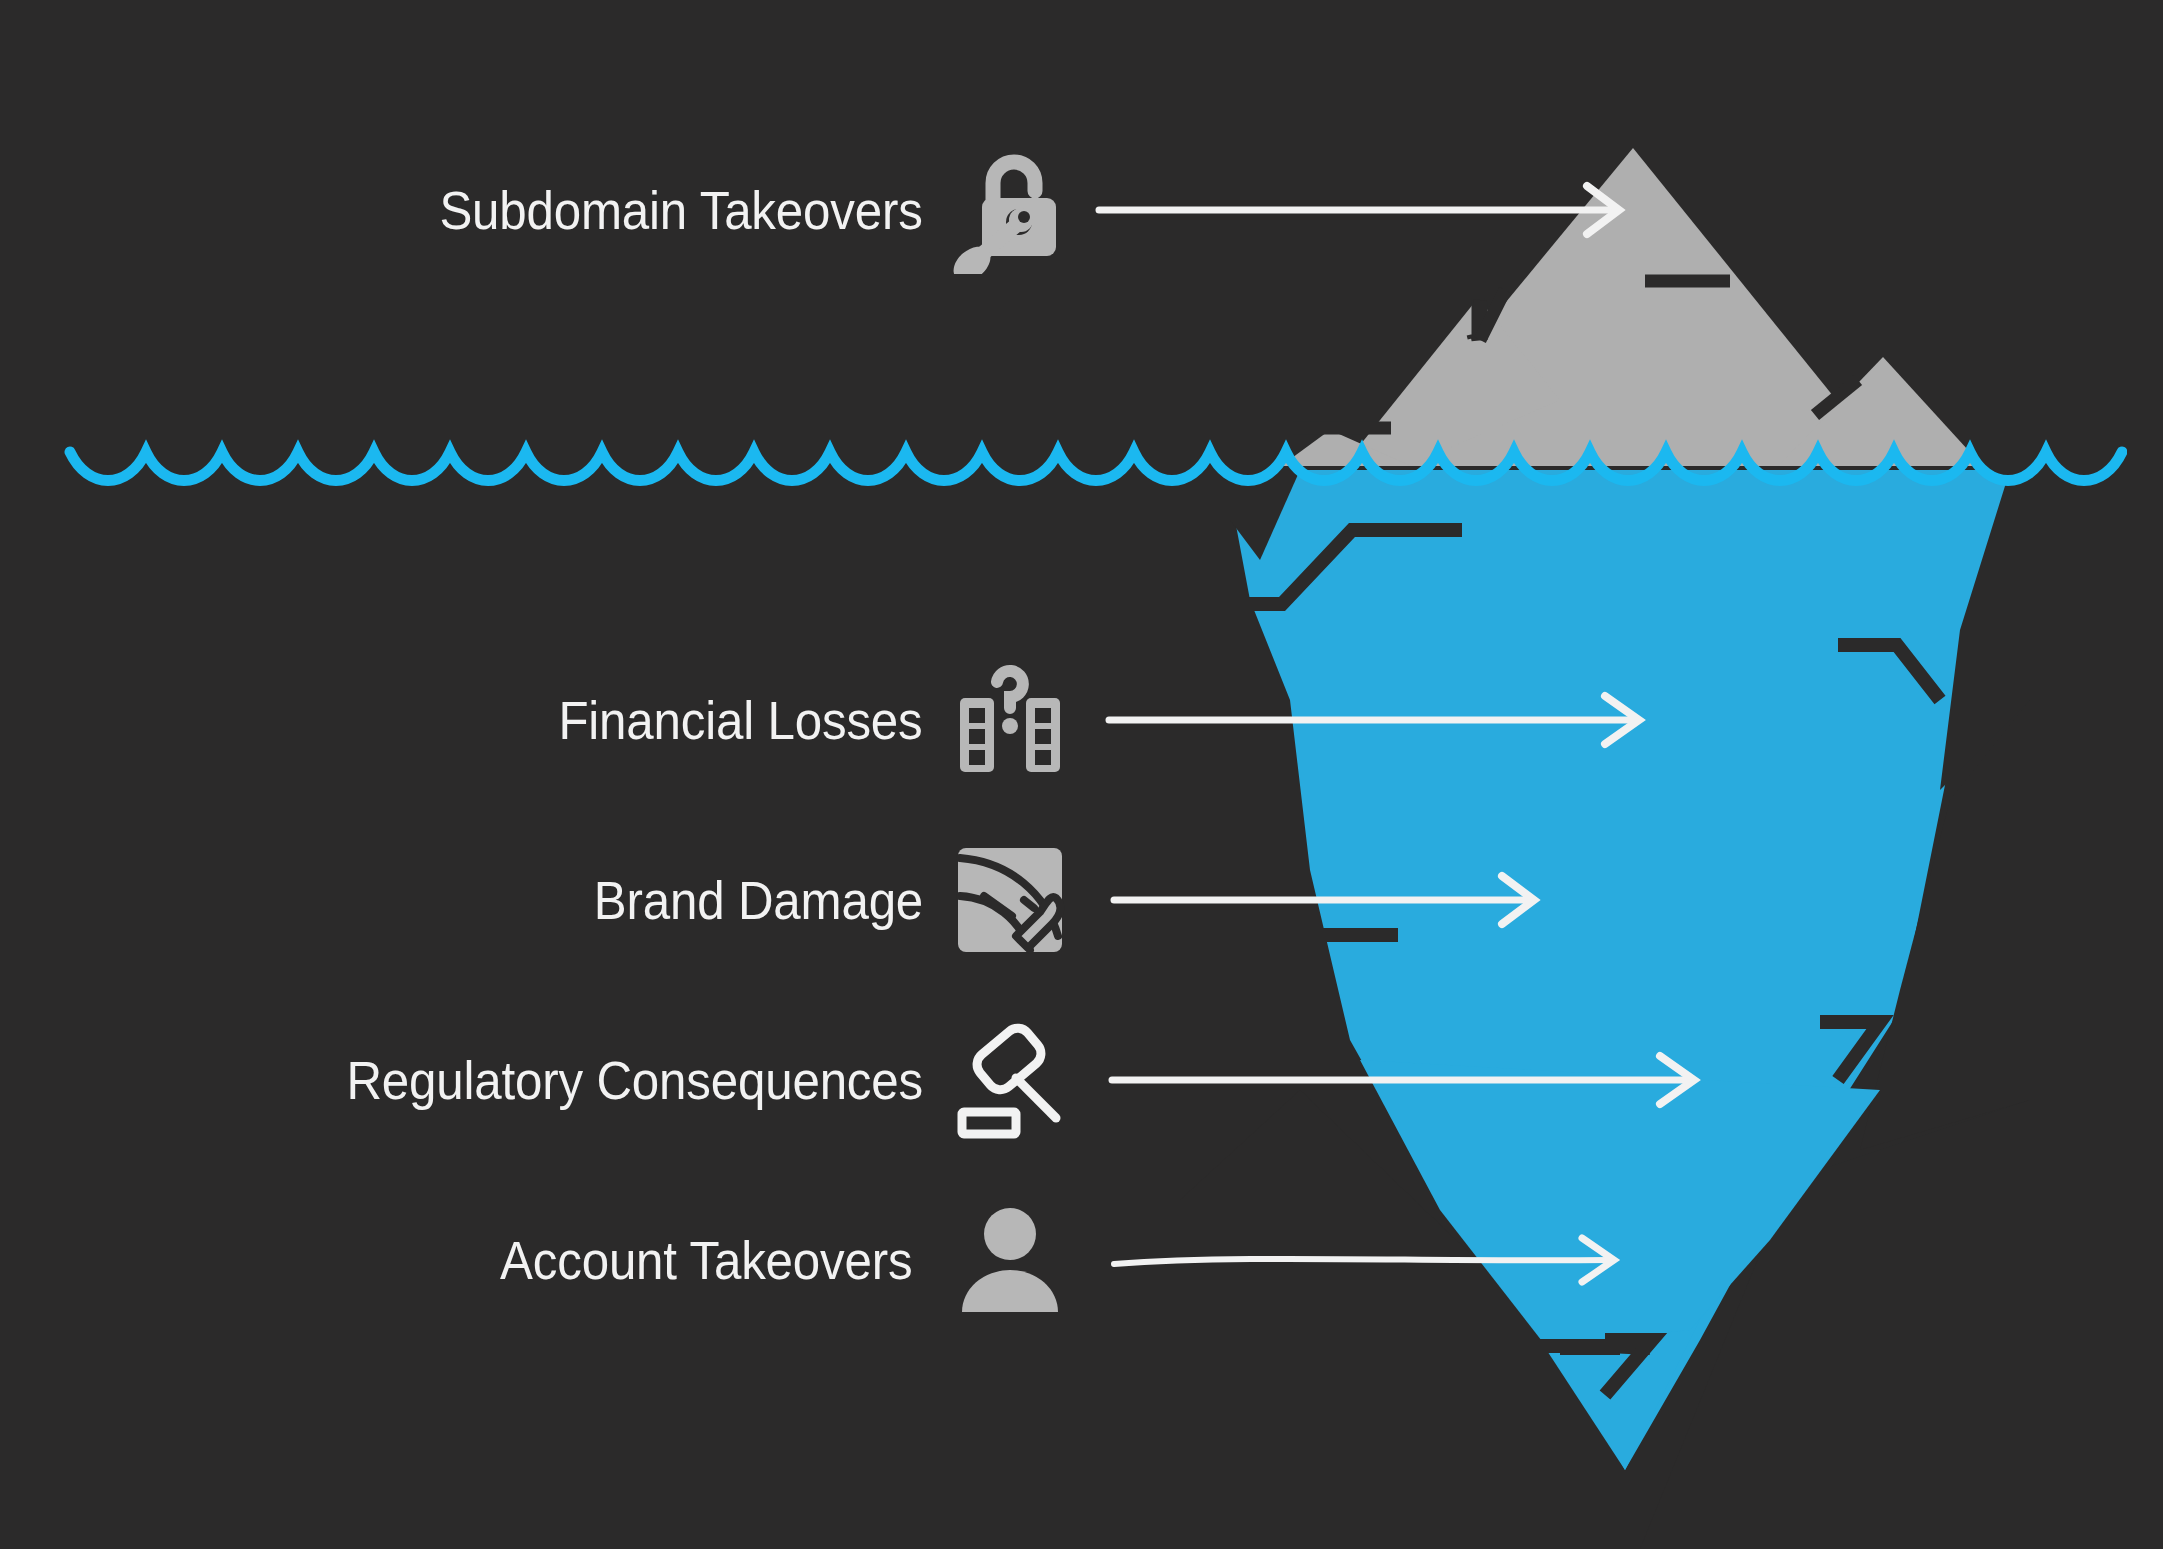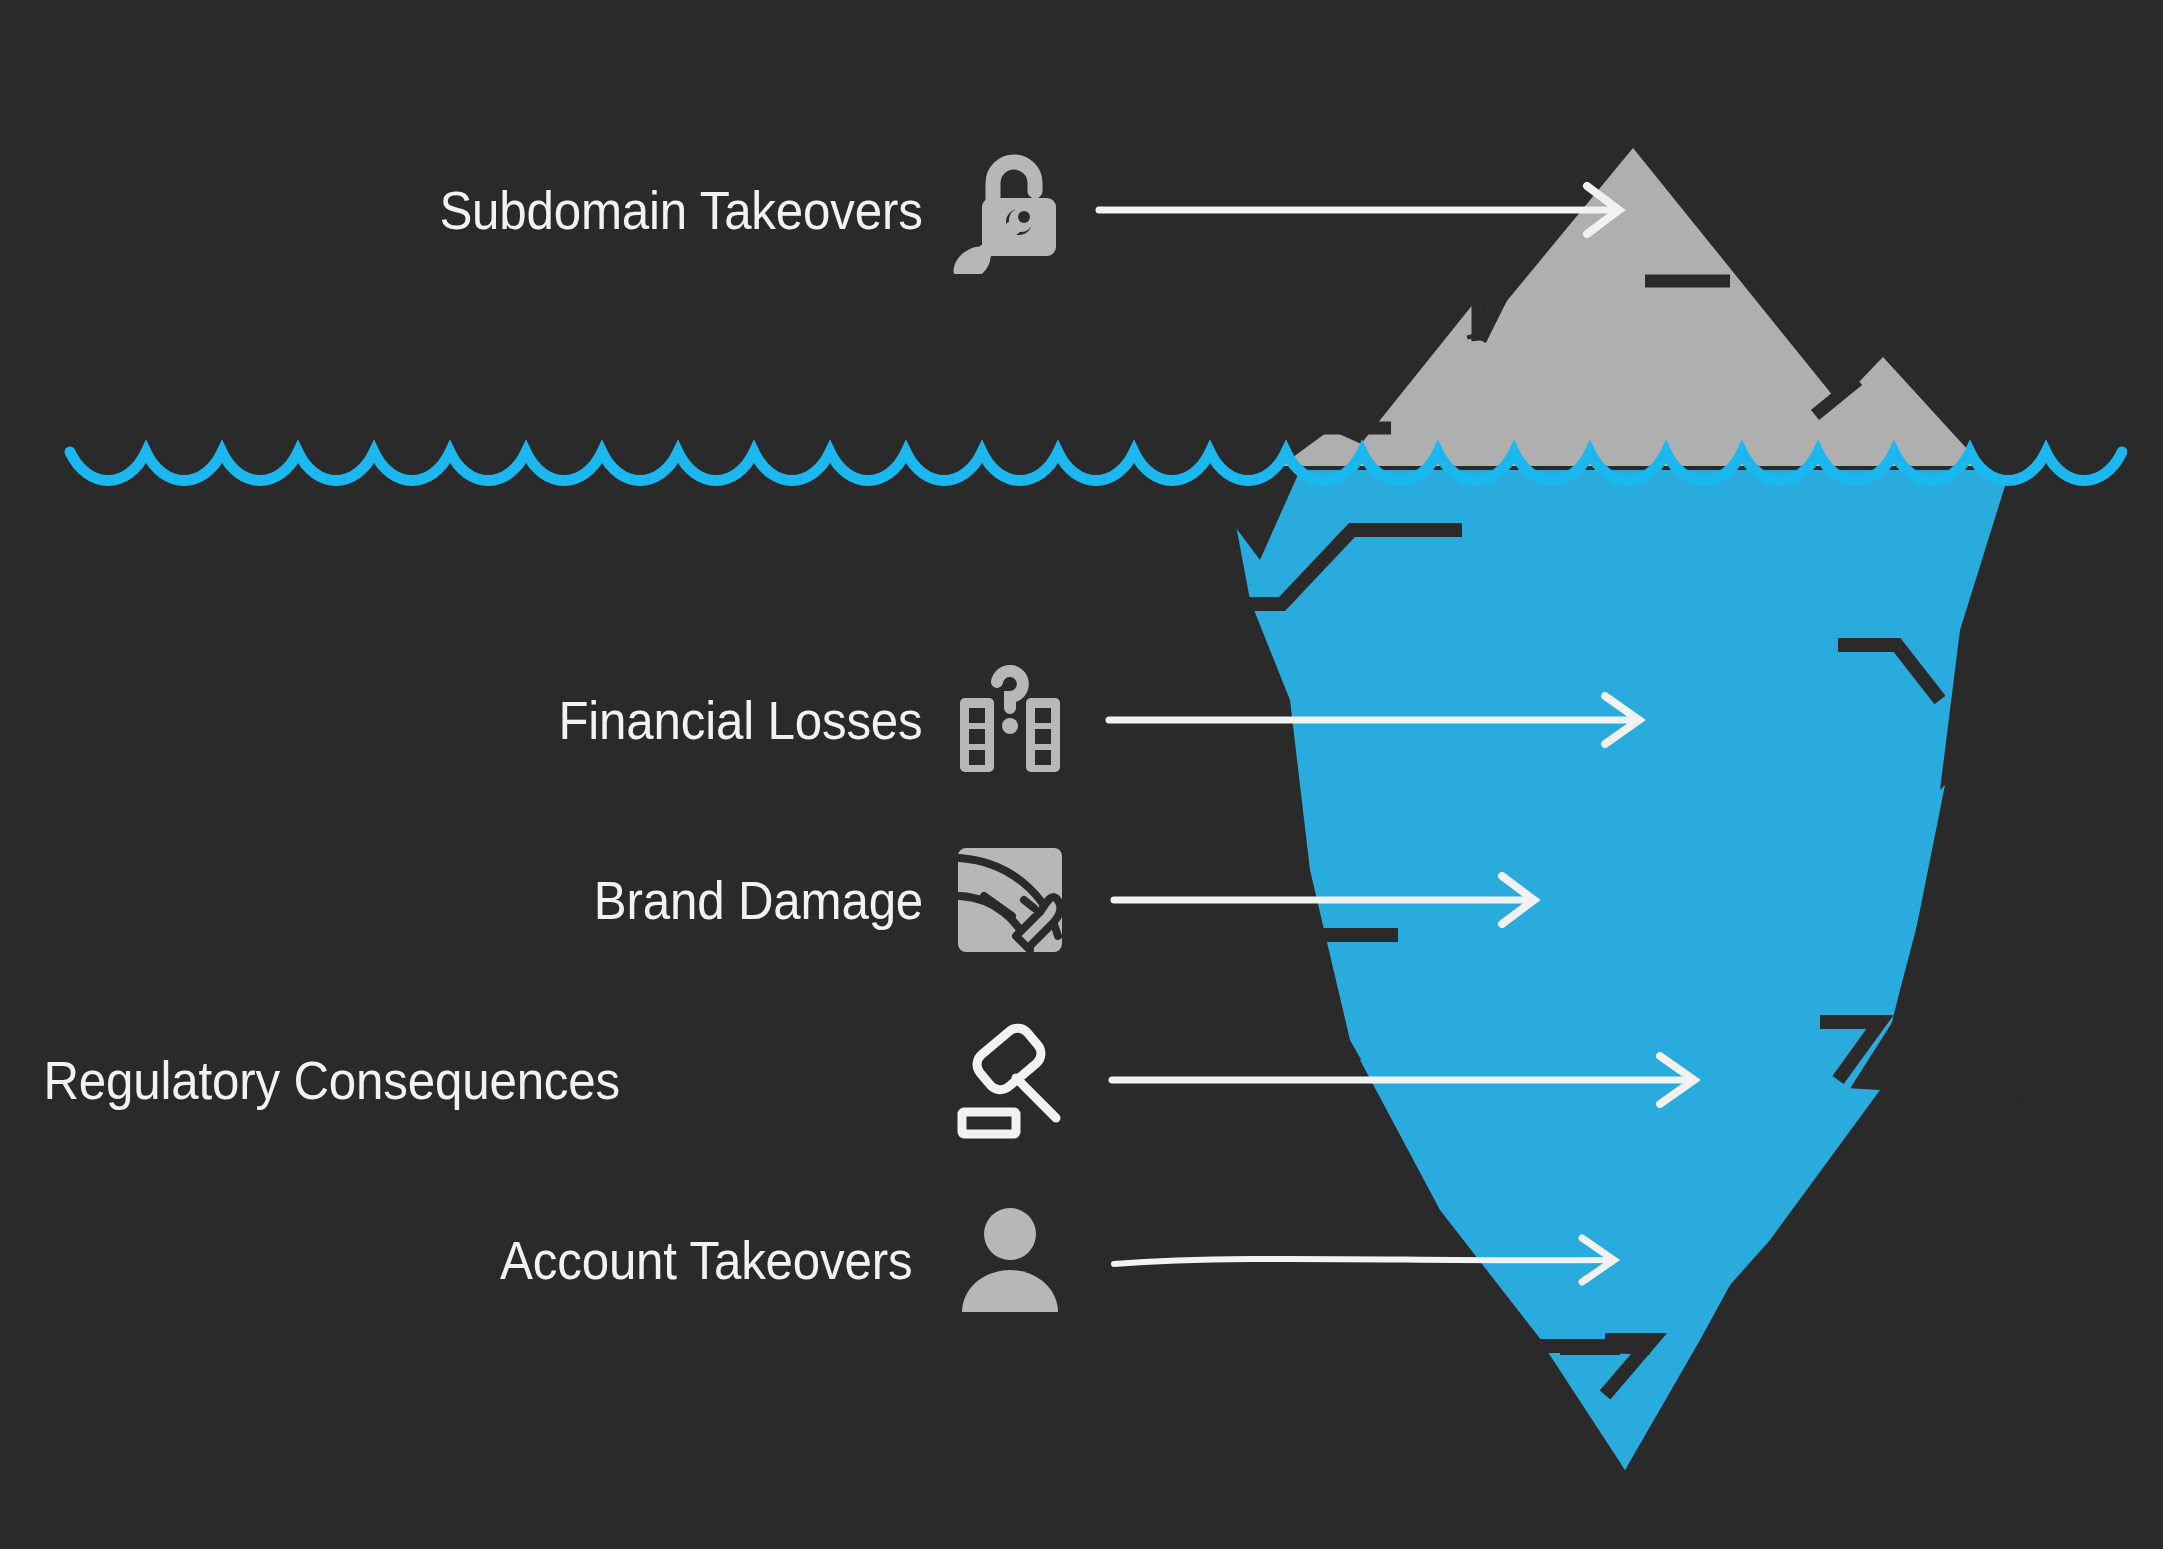--- a/index.html
+++ b/index.html
@@ -221,21 +221,21 @@
         <rect x="89" y="52" width="16" height="15" fill="#2b2a2a"></rect>
         <rect x="89" y="73" width="16" height="15" fill="#2b2a2a"></rect>
         <rect x="89" y="94" width="16" height="15" fill="#2b2a2a"></rect>
 
         <path d="M51,26 A13,13 0 1 1 64,41 L64,52" fill="none" stroke="#b7b7b7" stroke-width="12" stroke-linecap="round"></path>
         <circle cx="64" cy="70" r="8" fill="#b7b7b7"></circle>
       </svg>
     </div>
   </div>
 
-  <div class="row" style="left:0;top:1015px;width:1075px;justify-content:space-between;">
+  <div class="row" style="left:0;top:1015px;width:1075px;justify-content:flex-end;">
     <div class="row-label">Regulatory Consequences</div>
     <div class="icon-box">
       <svg viewBox="0 0 128 128" width="128" height="128">
 
         <rect x="32" y="22" width="62" height="42" rx="13" fill="none" stroke="#f2f2f2" stroke-width="9" transform="rotate(-40 63 43)"></rect>
 
         <path d="M70,62 L110,102" fill="none" stroke="#f2f2f2" stroke-width="9" stroke-linecap="round"></path>
 
         <rect x="16" y="96" width="54" height="22" rx="2" fill="none" stroke="#f2f2f2" stroke-width="9"></rect>
       </svg>

